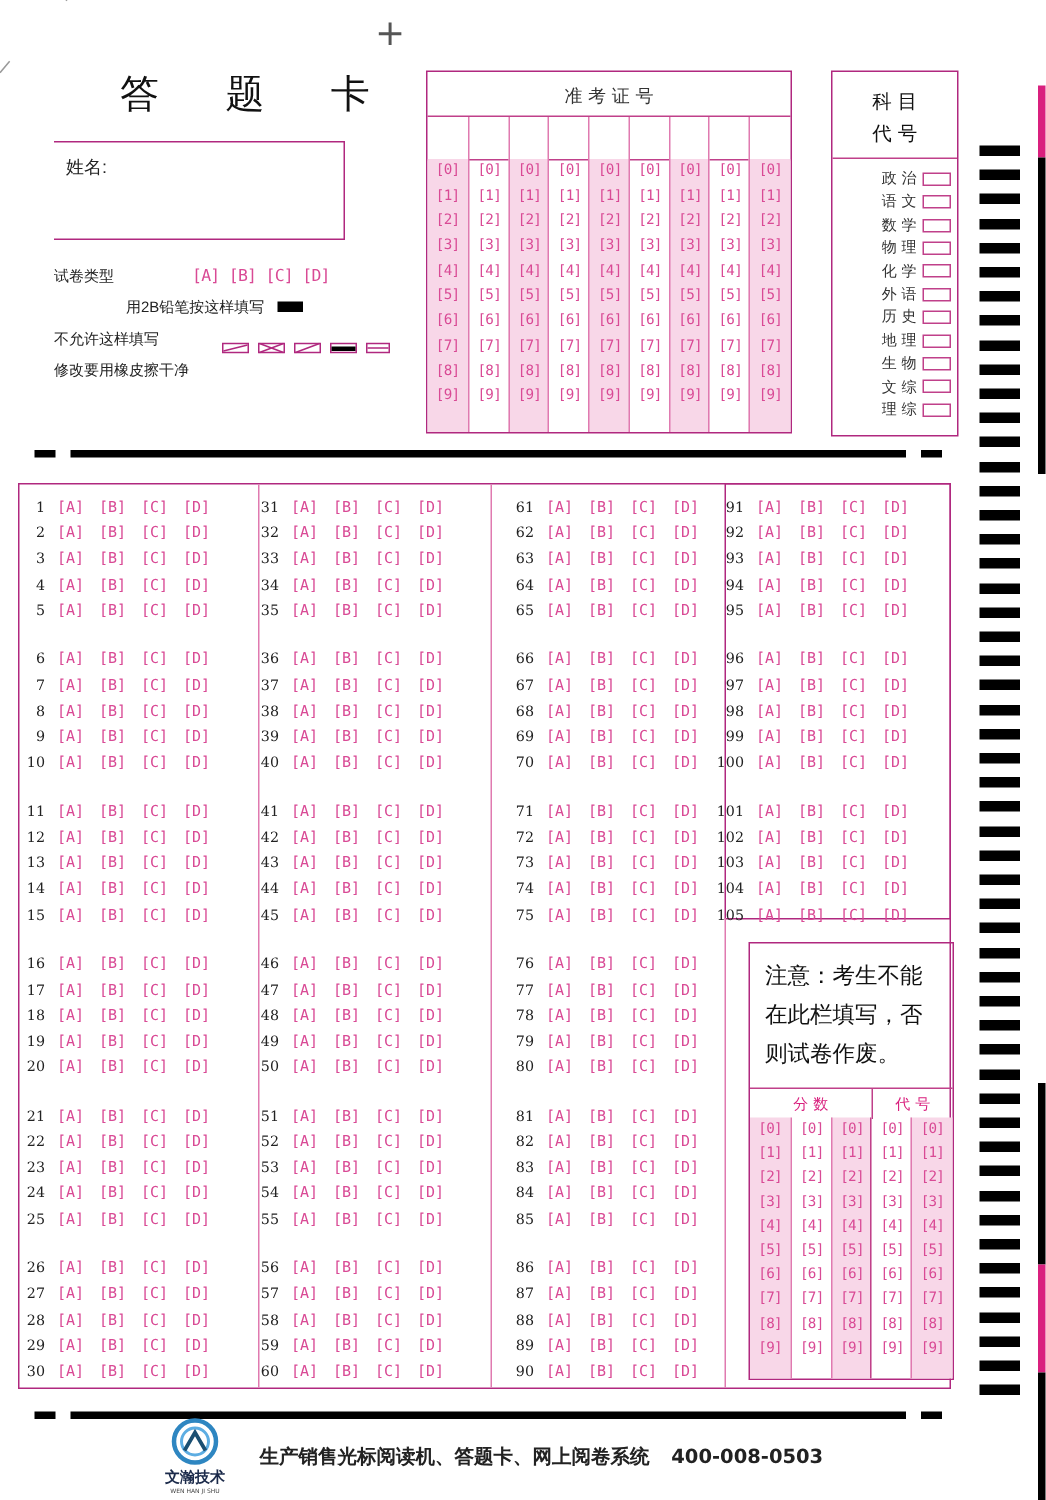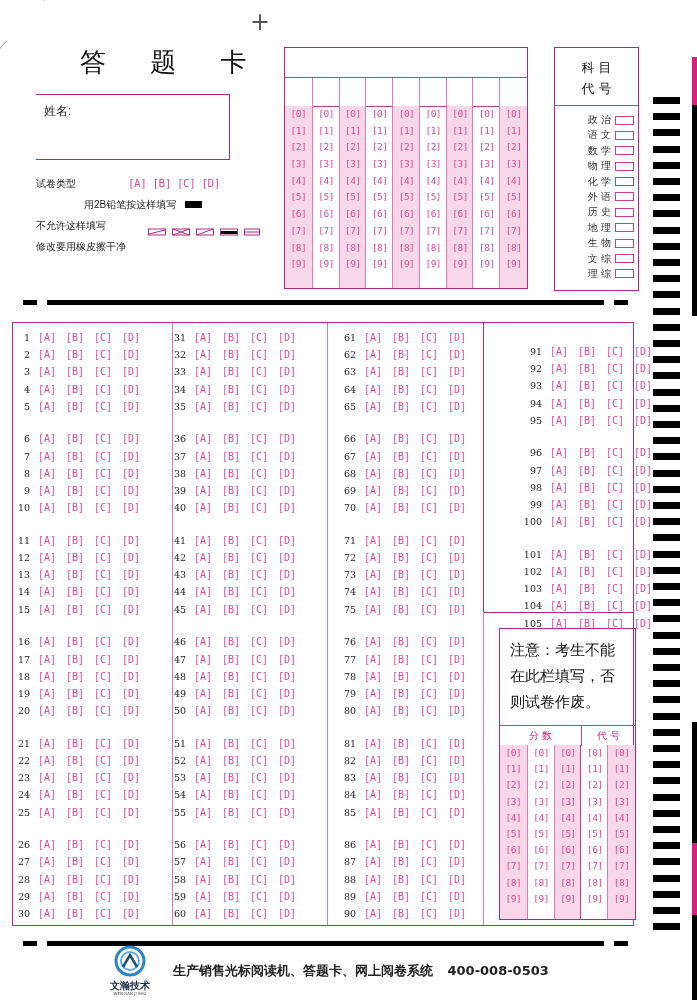--- a/index.html
+++ b/index.html
@@ -59,20 +59,21 @@
       <line x1="49" y1="7" x2="65" y2="1" stroke="#b0287f"></line>
     <rect x="72.5" y="1" width="17" height="6" fill="none" stroke="#b0287f"></rect>
       <rect x="73" y="3" width="16" height="3" fill="#000"></rect>
     <rect x="96.5" y="1" width="15" height="6" fill="none" stroke="#b0287f"></rect>
       <line x1="97" y1="4" x2="111" y2="4" stroke="#b0287f"></line>
   </svg>
 </div>
 <div class="abs small" style="left:36px;top:240px;">修改要用橡皮擦干净</div>
 
 <div class="frame" style="left:284px;top:47px;width:244px;height:242px;">
+  <div class="abs" style="left:0;right:0;top:8px;text-align:center;font-size:12px;font-family:'DejaVu Sans',sans-serif;color:#333;">准 考 证 号</div>
   <div class="abs" style="left:0;right:0;top:29px;height:28px;border-top:1px solid #c0408a;border-bottom:1px solid #c0408a;">
       <div class="abs" style="left: 26.7778px; top: 0px; bottom: 0px; width: 1px; background: rgb(224, 122, 176);"></div>
       <div class="abs" style="left: 53.5556px; top: 0px; bottom: 0px; width: 1px; background: rgb(224, 122, 176);"></div>
       <div class="abs" style="left: 80.3333px; top: 0px; bottom: 0px; width: 1px; background: rgb(224, 122, 176);"></div>
       <div class="abs" style="left: 107.111px; top: 0px; bottom: 0px; width: 1px; background: rgb(224, 122, 176);"></div>
       <div class="abs" style="left: 133.889px; top: 0px; bottom: 0px; width: 1px; background: rgb(224, 122, 176);"></div>
       <div class="abs" style="left: 160.667px; top: 0px; bottom: 0px; width: 1px; background: rgb(224, 122, 176);"></div>
       <div class="abs" style="left: 187.444px; top: 0px; bottom: 0px; width: 1px; background: rgb(224, 122, 176);"></div>
       <div class="abs" style="left: 214.222px; top: 0px; bottom: 0px; width: 1px; background: rgb(224, 122, 176);"></div>
     </div>
@@ -320,21 +321,21 @@
     <div class="qrow"><span class="qnum">83</span><span class="opt">[A]</span><span class="opt">[B]</span><span class="opt">[C]</span><span class="opt">[D]</span></div>
     <div class="qrow"><span class="qnum">84</span><span class="opt">[A]</span><span class="opt">[B]</span><span class="opt">[C]</span><span class="opt">[D]</span></div>
     <div class="qrow"><span class="qnum">85</span><span class="opt">[A]</span><span class="opt">[B]</span><span class="opt">[C]</span><span class="opt">[D]</span></div>
     <div style="height: 15.5px;"></div>
     <div class="qrow"><span class="qnum">86</span><span class="opt">[A]</span><span class="opt">[B]</span><span class="opt">[C]</span><span class="opt">[D]</span></div>
     <div class="qrow"><span class="qnum">87</span><span class="opt">[A]</span><span class="opt">[B]</span><span class="opt">[C]</span><span class="opt">[D]</span></div>
     <div class="qrow"><span class="qnum">88</span><span class="opt">[A]</span><span class="opt">[B]</span><span class="opt">[C]</span><span class="opt">[D]</span></div>
     <div class="qrow"><span class="qnum">89</span><span class="opt">[A]</span><span class="opt">[B]</span><span class="opt">[C]</span><span class="opt">[D]</span></div>
     <div class="qrow"><span class="qnum">90</span><span class="opt">[A]</span><span class="opt">[B]</span><span class="opt">[C]</span><span class="opt">[D]</span></div>
   </div>
-<div class="abs" id="ans-col-3" style="left:520px;top:327px;margin-top:14px;">
+<div class="abs" id="ans-col-3" style="left:474px;top:327px;">
     <div class="qrow"><span class="qnum">91</span><span class="opt">[A]</span><span class="opt">[B]</span><span class="opt">[C]</span><span class="opt">[D]</span></div>
     <div class="qrow"><span class="qnum">92</span><span class="opt">[A]</span><span class="opt">[B]</span><span class="opt">[C]</span><span class="opt">[D]</span></div>
     <div class="qrow"><span class="qnum">93</span><span class="opt">[A]</span><span class="opt">[B]</span><span class="opt">[C]</span><span class="opt">[D]</span></div>
     <div class="qrow"><span class="qnum">94</span><span class="opt">[A]</span><span class="opt">[B]</span><span class="opt">[C]</span><span class="opt">[D]</span></div>
     <div class="qrow"><span class="qnum">95</span><span class="opt">[A]</span><span class="opt">[B]</span><span class="opt">[C]</span><span class="opt">[D]</span></div>
     <div style="height: 15.5px;"></div>
     <div class="qrow"><span class="qnum">96</span><span class="opt">[A]</span><span class="opt">[B]</span><span class="opt">[C]</span><span class="opt">[D]</span></div>
     <div class="qrow"><span class="qnum">97</span><span class="opt">[A]</span><span class="opt">[B]</span><span class="opt">[C]</span><span class="opt">[D]</span></div>
     <div class="qrow"><span class="qnum">98</span><span class="opt">[A]</span><span class="opt">[B]</span><span class="opt">[C]</span><span class="opt">[D]</span></div>
     <div class="qrow"><span class="qnum">99</span><span class="opt">[A]</span><span class="opt">[B]</span><span class="opt">[C]</span><span class="opt">[D]</span></div>

